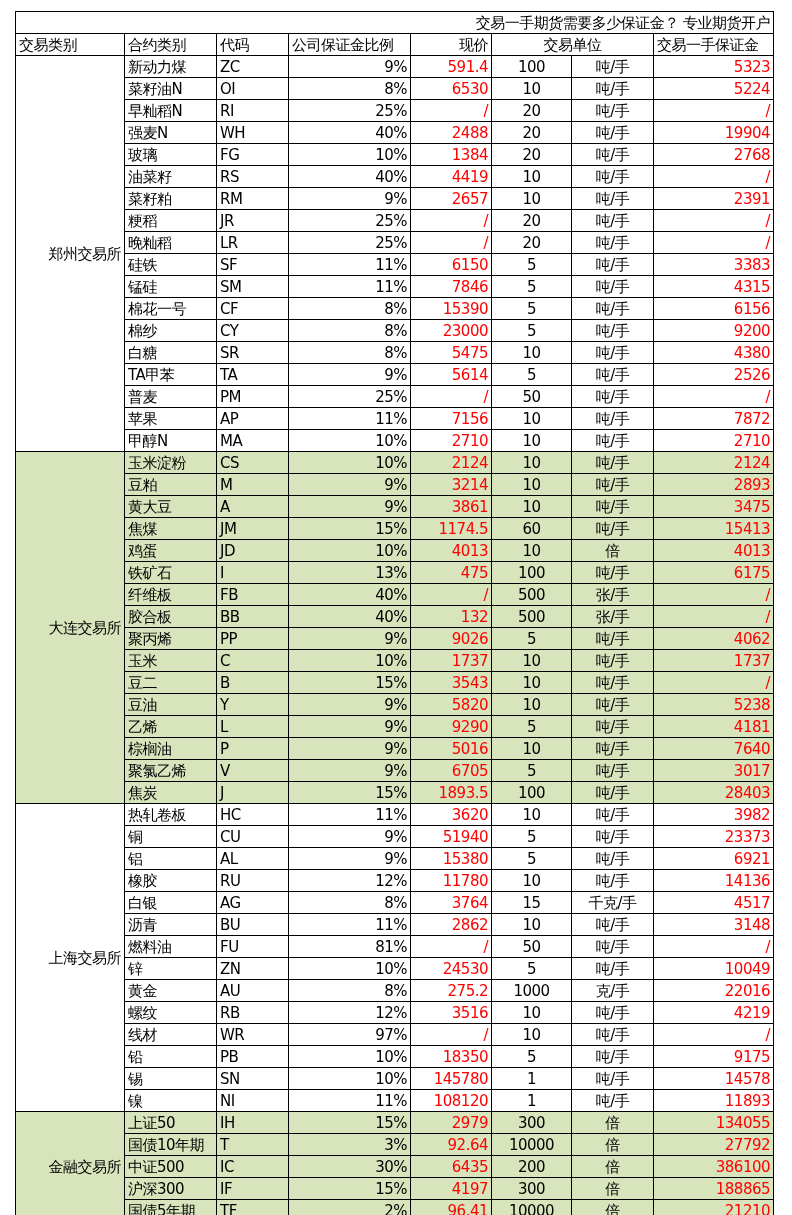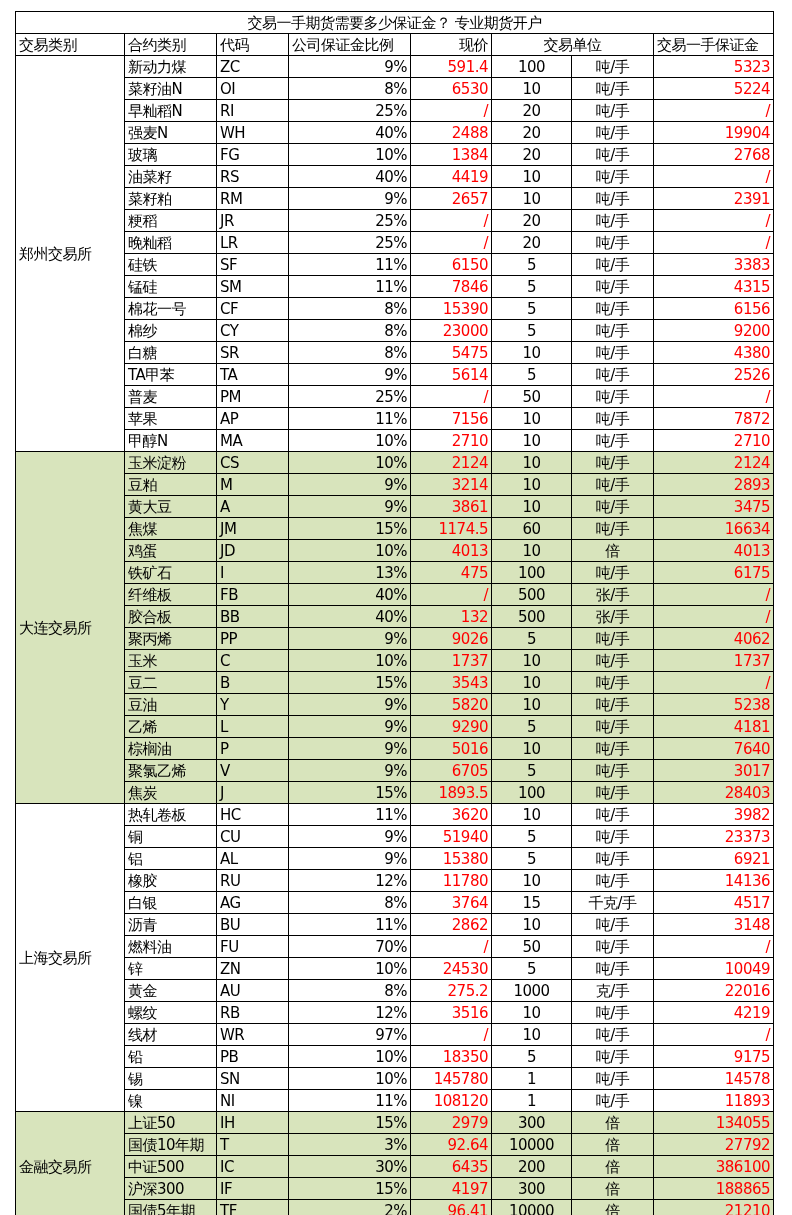--- a/index.html
+++ b/index.html
@@ -10,27 +10,27 @@
     border-collapse: collapse; table-layout: fixed;
     width: 758px;
   }
   table.sheet td {
     border: 1px solid #000;
     height: 21px; padding: 0 3px;
     font-size: 15px; line-height: 20px;
     white-space: nowrap; overflow: hidden;
     letter-spacing: -0.5px;
   }
-  td.title { text-align: center; height: 24px; font-size: 15px; }
+  td.title { text-align: right; height: 24px; font-size: 15px; }
   tr.hdr td { height: 21px; margin-left: 38px; }
   td.c { text-align: center; }
   td.r { text-align: right; }
   td.l { text-align: left; }
   td.red { color: #ff0000; }
-  td.ex { vertical-align: middle; text-align: left; margin-left: 18px; }
+  td.ex { vertical-align: middle; text-align: right; margin-left: 18px; }
   tbody.green td { background: #d8e4bc; }
   tbody.white td { background: #ffffff; }
 </style>
 </head>
 <body>
 
 <table class="sheet">
   <colgroup>
     <col style="width:109px">
     <col style="width:92px">
@@ -249,21 +249,21 @@
         <td class="c">吨/手</td>
         <td class="r red">3475</td>
       </tr>
       <tr>
         <td class="l">焦煤</td>
         <td class="l">JM</td>
         <td class="r">15%</td>
         <td class="r red">1174.5</td>
         <td class="c">60</td>
         <td class="c">吨/手</td>
-        <td class="r red">16634</td>
+        <td class="r red">15413</td>
       </tr>
       <tr>
         <td class="l">鸡蛋</td>
         <td class="l">JD</td>
         <td class="r">10%</td>
         <td class="r red">4013</td>
         <td class="c">10</td>
         <td class="c">倍</td>
         <td class="r red">4013</td>
       </tr>
@@ -419,21 +419,21 @@
         <td class="l">BU</td>
         <td class="r">11%</td>
         <td class="r red">2862</td>
         <td class="c">10</td>
         <td class="c">吨/手</td>
         <td class="r red">3148</td>
       </tr>
       <tr>
         <td class="l">燃料油</td>
         <td class="l">FU</td>
-        <td class="r">70%</td>
+        <td class="r">81%</td>
         <td class="r red">/</td>
         <td class="c">50</td>
         <td class="c">吨/手</td>
         <td class="r red">/</td>
       </tr>
       <tr>
         <td class="l">锌</td>
         <td class="l">ZN</td>
         <td class="r">10%</td>
         <td class="r red">24530</td>

